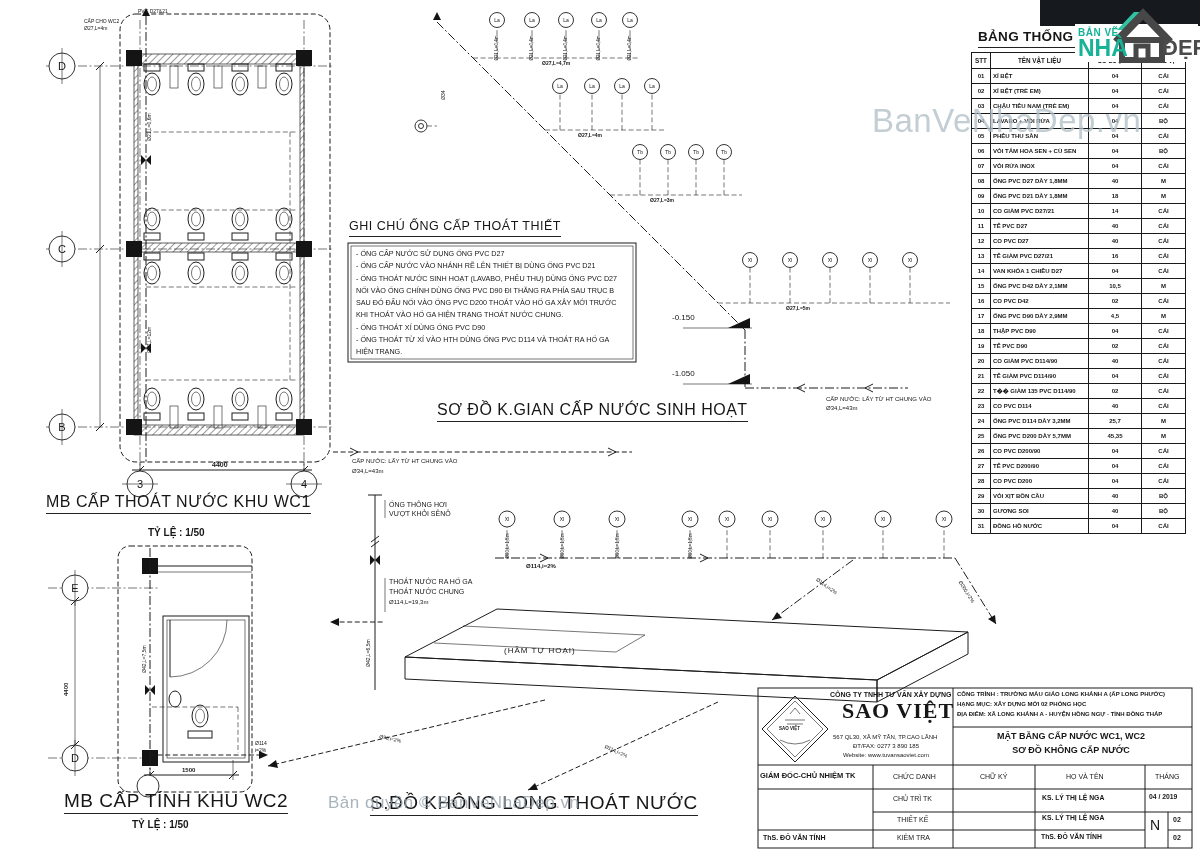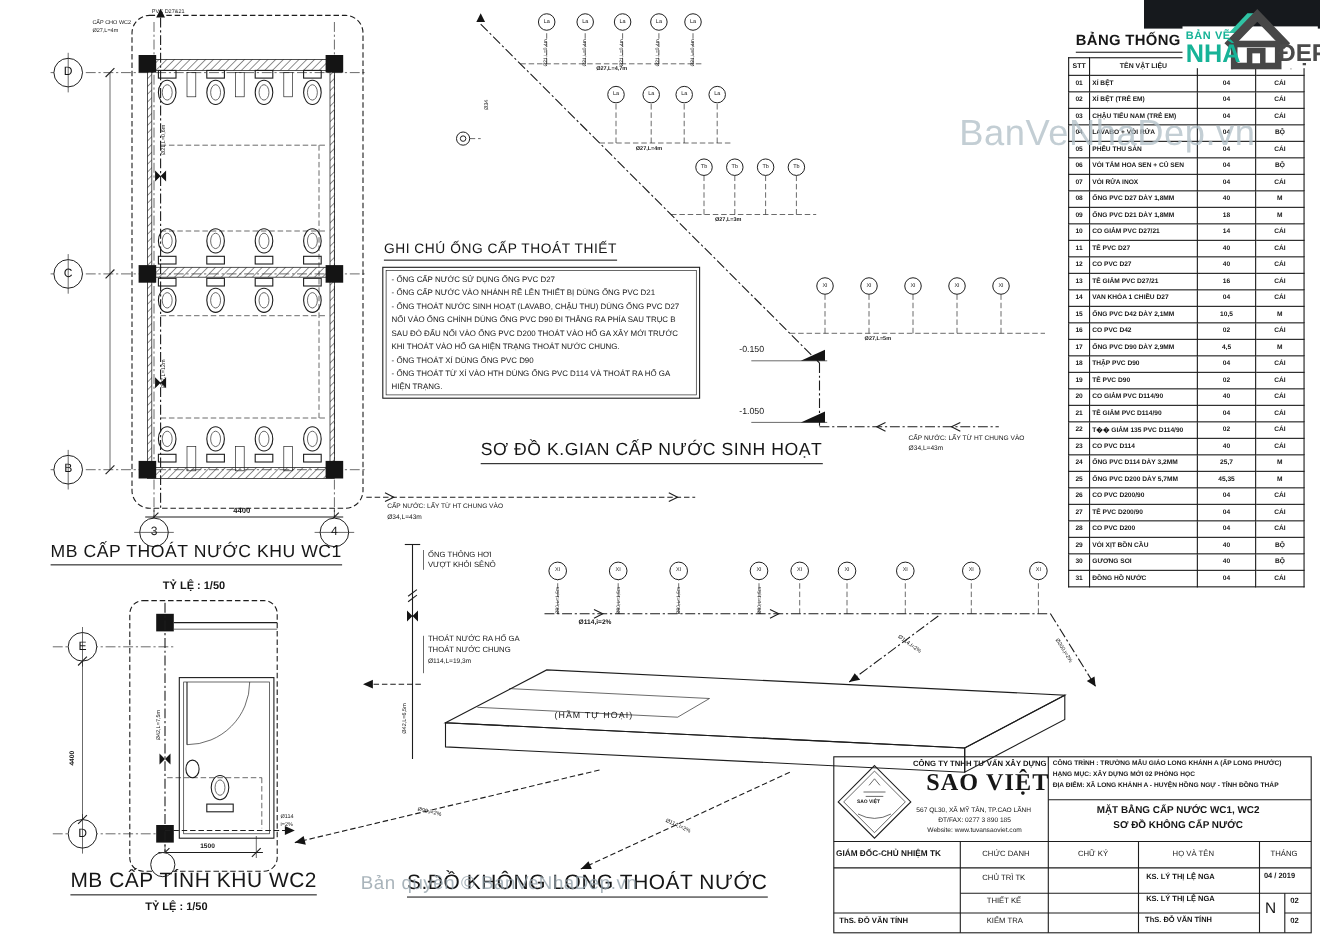--- a/index.html
+++ b/index.html
@@ -538,21 +538,21 @@
         <td>04</td>
         <td>CÁI</td>
       </tr>
     </tbody>
 </table>
 
 <div class="t u2" style="left:349px;top:220px;font-size:12.5px;letter-spacing:.5px">GHI CHÚ ỐNG CẤP THOÁT THIẾT</div>
 <div id="note-lines" style="position:absolute;left:356px;top:248px;z-index:11;font-size:7.2px;line-height:12.3px;white-space:nowrap">
     <div>- ỐNG CẤP NƯỚC SỬ DỤNG ỐNG PVC D27</div>
     <div>- ỐNG CẤP NƯỚC VÀO NHÁNH RẼ LÊN THIẾT BỊ DÙNG ỐNG PVC D21</div>
-    <div>- ỐNG THOÁT NƯỚC SINH HOẠT (LAVABO, CHẬU THU) DÙNG ỐNG PVC D27</div>
+    <div>- ỐNG THOÁT NƯỚC SINH HOẠT (LAVABO, PHỄU THU) DÙNG ỐNG PVC D27</div>
     <div>NỐI VÀO ỐNG CHÍNH DÙNG ỐNG PVC D90 ĐI THẲNG RA PHÍA SAU TRỤC B</div>
     <div>SAU ĐÓ ĐẤU NỐI VÀO ỐNG PVC D200 THOÁT VÀO HỐ GA XÂY MỚI TRƯỚC</div>
     <div>KHI THOÁT VÀO HỐ GA HIỆN TRẠNG THOÁT NƯỚC CHUNG.</div>
     <div>- ỐNG THOÁT XÍ DÙNG ỐNG PVC D90</div>
     <div>- ỐNG THOÁT TỪ XÍ VÀO HTH DÙNG ỐNG PVC D114 VÀ THOÁT RA HỐ GA</div>
     <div>HIỆN TRẠNG.</div>
   </div>
 
 <div class="t s20 u2" style="left:46px;top:494px;letter-spacing:.5px">MB CẤP THOÁT NƯỚC KHU WC1</div>
 <div class="t s10 b" style="left:148px;top:528px">TỶ LỆ : 1/50</div>

